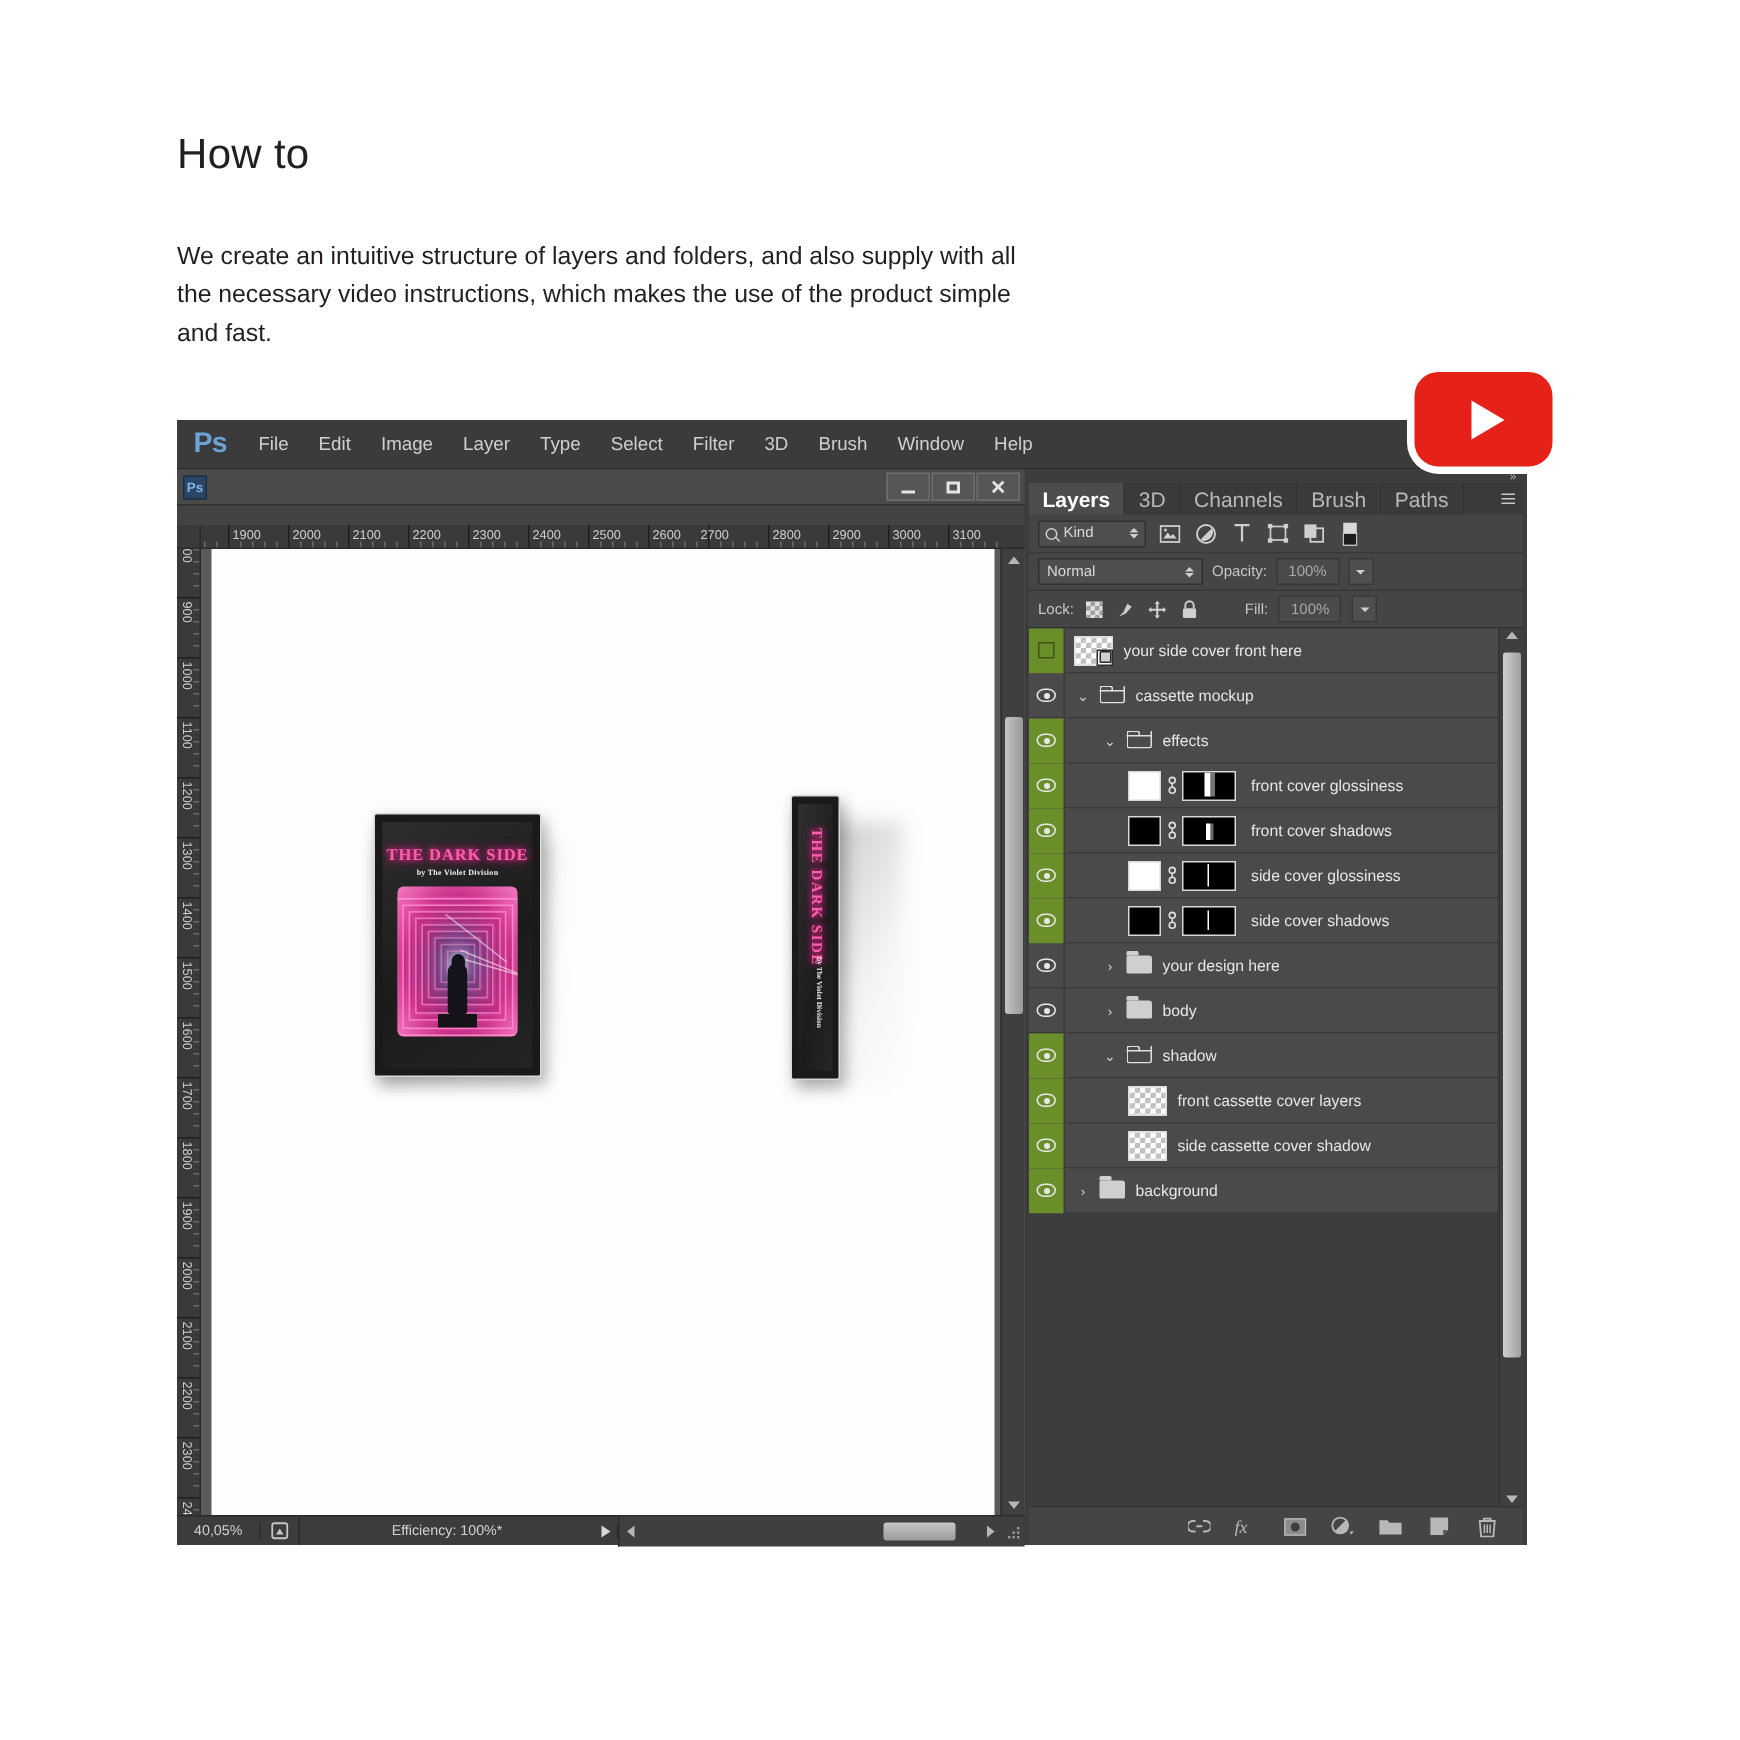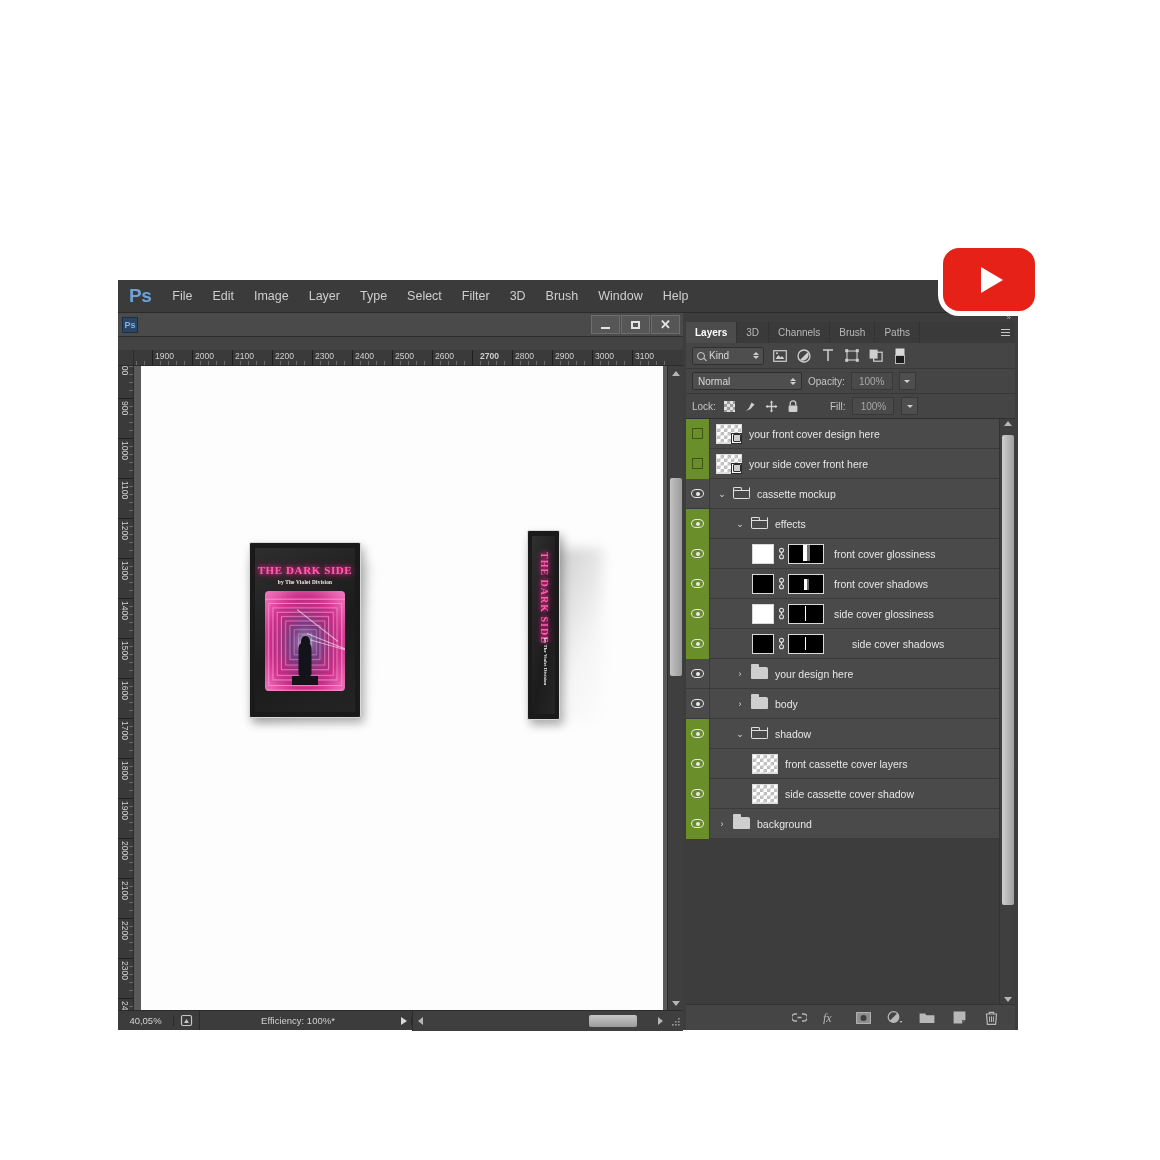--- a/index.html
+++ b/index.html
@@ -263,21 +263,21 @@
     display: flex; flex-direction: column;
   }
   .lp-topbar { height: 9px; background: #3d3d3d; position: relative; }
   .lp-topbar .dblchev { position: absolute; right: 4px; top: 0; color: #b0b0b0; font-size: 8px; }
   .lp-tabs {
     height: 21px; background: #3a3a3a; display: flex; align-items: stretch;
     position: relative;
   }
   .lp-tab {
     padding: 0 9px; display: flex; align-items: center;
-    font-size: 10px; color: #b9b9b9; border-right: 1px solid #323232;
+    font-size: 14px; color: #b9b9b9; border-right: 1px solid #323232;
     background: #3a3a3a;
   }
   .lp-tab.active { background: #4c4c4c; color: #ffffff; font-weight: 700; }
   .lp-menu-btn {
     position: absolute; right: 5px; top: 5px;
     display: flex; align-items: center; gap: 1px;
   }
   .burger { width: 9px; height: 1.5px; background: #c8c8c8; margin: 1.5px 0; display: block; }
   .lp-filter {
     height: 26px; background: #454545; display: flex; align-items: center;
@@ -428,20 +428,24 @@
   }
   .bt-ic { color: #b8b8b8; font-size: 12px; display: flex; align-items: center; justify-content: center; width: 16px; height: 16px; }
 
   svg { display: block; }
 </style>
 </head>
 <body>
 
 <div id="page">
 
+  <div class="intro">
+    <h1 class="intro-title">How to</h1>
+    <p class="intro-body">We create an intuitive structure of layers and folders, and also supply with all the necessary video instructions, which makes the use of the product simple and fast.</p>
+  </div>
 
   <div class="yt-badge">
     <div class="yt-tri"></div>
   </div>
 
   <div class="ps-app">
 
     <div class="ps-menubar">
       <div class="ps-logo">Ps</div>
       <div class="ps-menu-item">File</div>
@@ -525,21 +529,21 @@
                 <div class="minor" style="left: 274px;"></div>
                 <div class="minor" style="left: 282px;"></div>
                 <div class="minor" style="left: 290px;"></div>
                 <div class="tick" style="left: 298px;"></div>
                 <div class="lbl" style="left: 301px;">2600</div>
                 <div class="minor" style="left: 306px;"></div>
                 <div class="minor" style="left: 314px;"></div>
                 <div class="minor" style="left: 322px;"></div>
                 <div class="minor" style="left: 330px;"></div>
                 <div class="tick" style="left: 338px;"></div>
-                <div class="lbl" style="left: 346px; font-weight: bold;">2700</div>
+                <div class="lbl" style="left: 333px;">2700</div>
                 <div class="minor" style="left: 346px;"></div>
                 <div class="minor" style="left: 354px;"></div>
                 <div class="minor" style="left: 362px;"></div>
                 <div class="minor" style="left: 370px;"></div>
                 <div class="tick" style="left: 378px;"></div>
                 <div class="lbl" style="left: 381px;">2800</div>
                 <div class="minor" style="left: 386px;"></div>
                 <div class="minor" style="left: 394px;"></div>
                 <div class="minor" style="left: 402px;"></div>
                 <div class="minor" style="left: 410px;"></div>
@@ -882,32 +886,20 @@
           <div class="lp-rows" id="layerRows">
               <div class="layer-row">
                 <div class="eye-col green">
                   <div class="eye-empty"></div>
                 </div>
                 <div class="row-body">
                   <div class="indent" style="width: 6px;"></div>
                   <div class="thumb checker">
                     <div class="so-badge"></div>
                   </div>
-                  <div class="layer-name">your front cover design here</div>
-                </div>
-              </div>
-              <div class="layer-row">
-                <div class="eye-col green">
-                  <div class="eye-empty"></div>
-                </div>
-                <div class="row-body">
-                  <div class="indent" style="width: 6px;"></div>
-                  <div class="thumb checker">
-                    <div class="so-badge"></div>
-                  </div>
                   <div class="layer-name">your side cover front here</div>
                 </div>
               </div>
               <div class="layer-row">
                 <div class="eye-col">
                   <div class="eye"></div>
                 </div>
                 <div class="row-body">
                   <div class="indent" style="width: 6px;"></div>
                   <div class="chev">⌄</div>
@@ -994,21 +986,21 @@
                   <div class="indent" style="width: 42px;"></div>
                   <div class="thumb-solid black"></div>
                   <div class="link-ic">
                     <svg width="9" height="13" viewBox="0 0 9 13">
                       <path d="M4.5 1.2 a2 2 0 0 1 0 4 a2 2 0 0 1 0 -4 M4.5 7.8 a2 2 0 0 1 0 4 a2 2 0 0 1 0 -4 M4.5 5 V8" fill="none" stroke="#e0e0e0" stroke-width="1.1"></path>
                     </svg>
                   </div>
                   <div class="mask-thumb">
                     <div class="mask-bar" style="left: 48%; top: 12%; width: 3%; height: 76%;"></div>
                   </div>
-                  <div class="layer-name" style="padding-left: 28px;">side cover shadows</div>
+                  <div class="layer-name" style="padding-left: 10px;">side cover shadows</div>
                 </div>
               </div>
               <div class="layer-row">
                 <div class="eye-col">
                   <div class="eye"></div>
                 </div>
                 <div class="row-body">
                   <div class="indent" style="width: 24px;"></div>
                   <div class="chev">›</div>
                   <div class="folder-ic" style="margin-left: 5px;">

